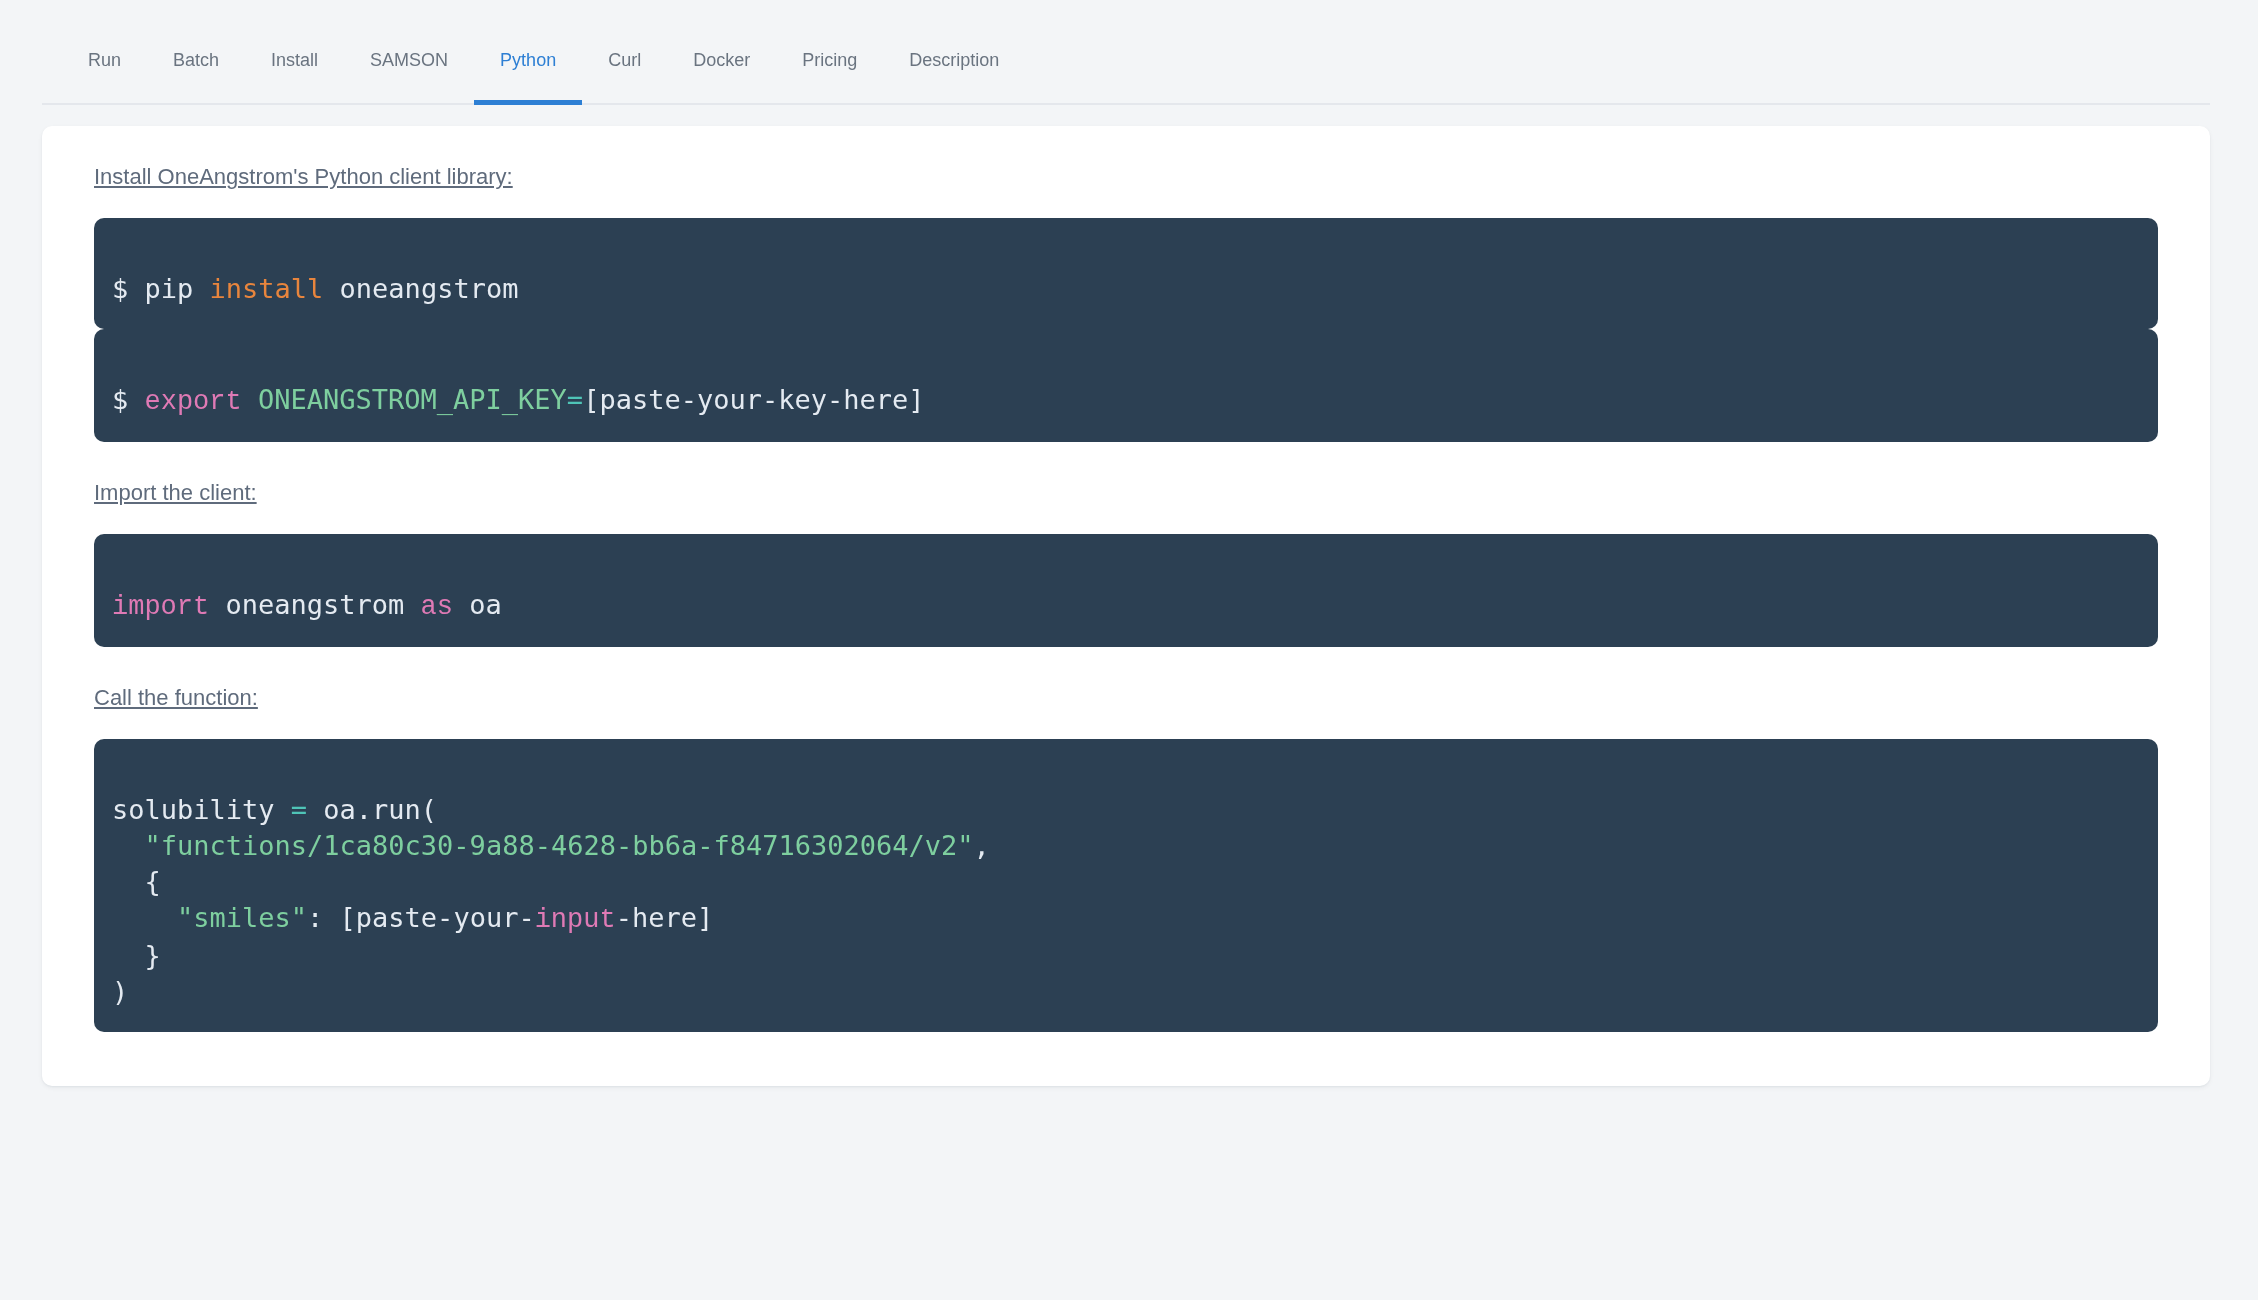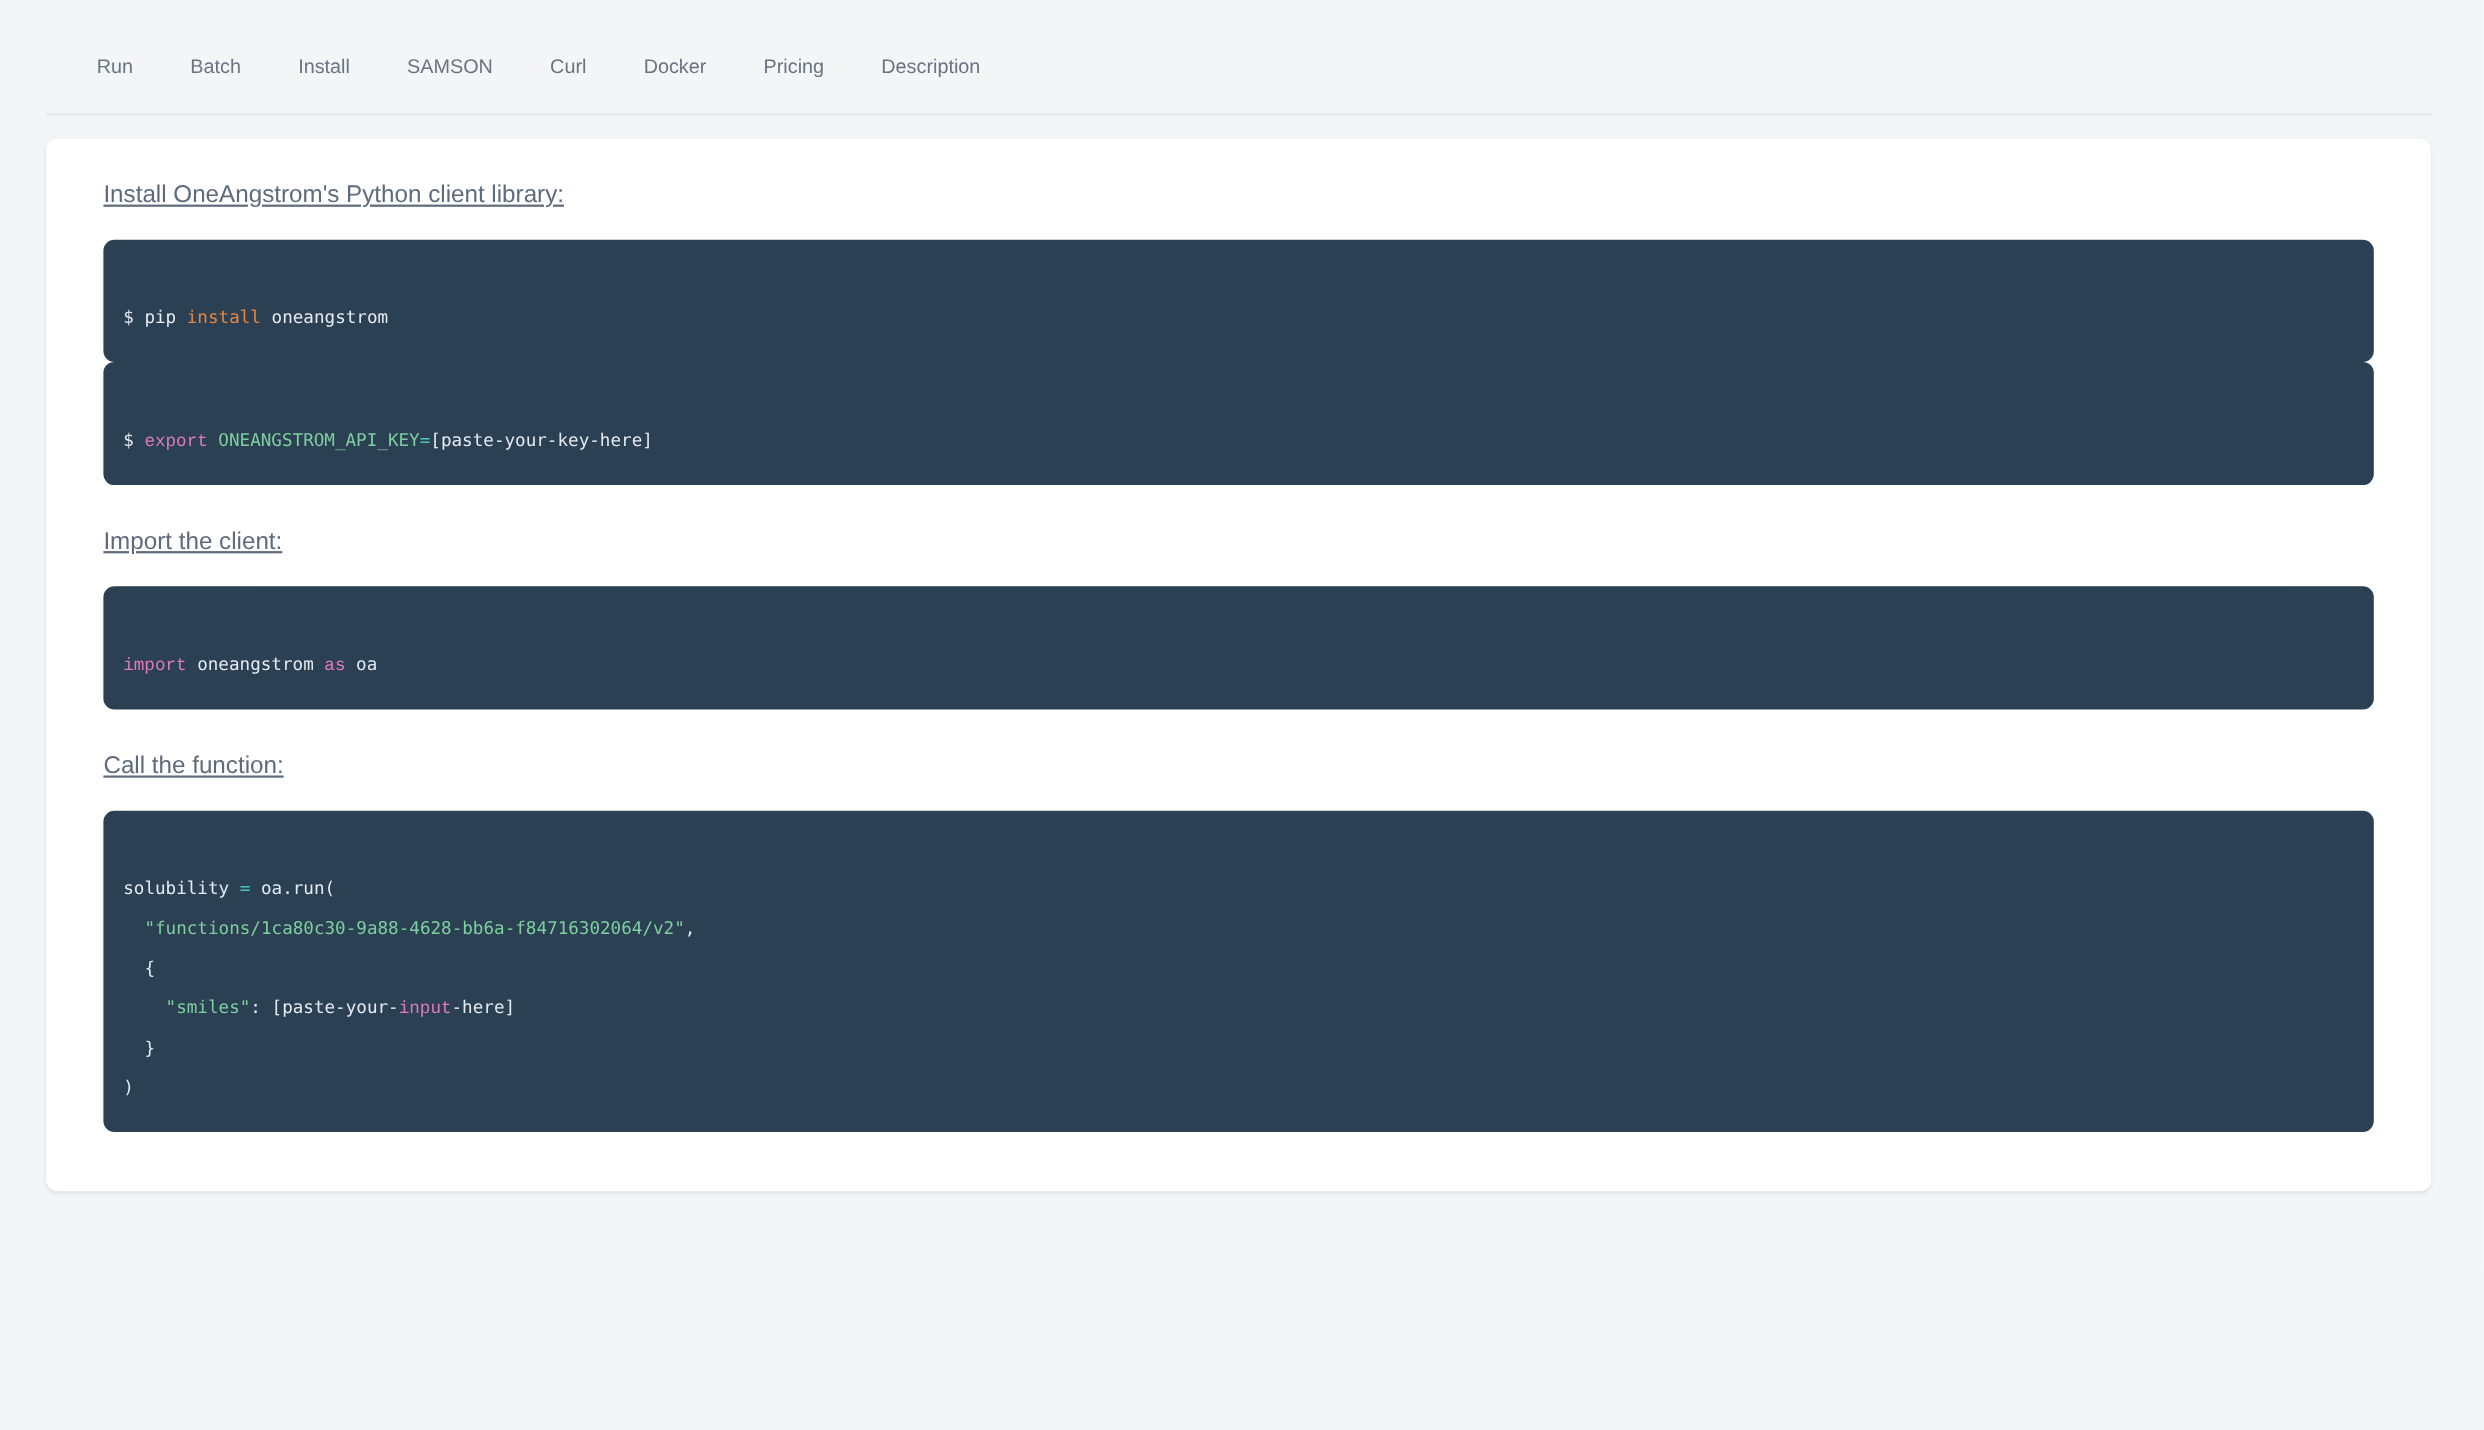--- a/index.html
+++ b/index.html
@@ -66,40 +66,41 @@
   .section-label code{
     font-family:"DejaVu Sans Mono","Liberation Mono",monospace;
     font-size:21px;
   }
   pre.codeblock{
     margin:0;
     background:var(--code-bg);
     border-radius:10px;
     padding:53px 24px 22px 18px;
     font-family:"DejaVu Sans Mono","Liberation Mono",monospace;
-    font-size:16px;
+    font-size:27px;
     line-height:36px;
     color:var(--c-plain);
     overflow:hidden;
     white-space:pre;
   }
   .tok-plain{color:var(--c-plain);}
   .tok-orange{color:var(--c-orange);}
   .tok-pink{color:var(--c-pink);font-family:Liberation Mono, monospace;}
   .tok-green{color:var(--c-green);}
   .tok-teal{color:var(--c-teal);}
 </style>
 </head>
 <body>
 
 <nav class="tabbar">
     <div class="tab">Run</div>
     <div class="tab">Batch</div>
     <div class="tab">Install</div>
     <div class="tab">SAMSON</div>
+    <div class="tab active">Python</div>
     <div class="tab">Curl</div>
     <div class="tab">Docker</div>
     <div class="tab">Pricing</div>
     <div class="tab">Description</div>
   </nav>
 
 <main class="card">
     <section class="section">
     <p class="section-label"><span>Install OneAngstrom's Python client library:</span></p>
     <pre class="codeblock"><span class="tok-plain">$ pip </span><span class="tok-orange">install</span><span class="tok-plain"> oneangstrom</span></pre>

